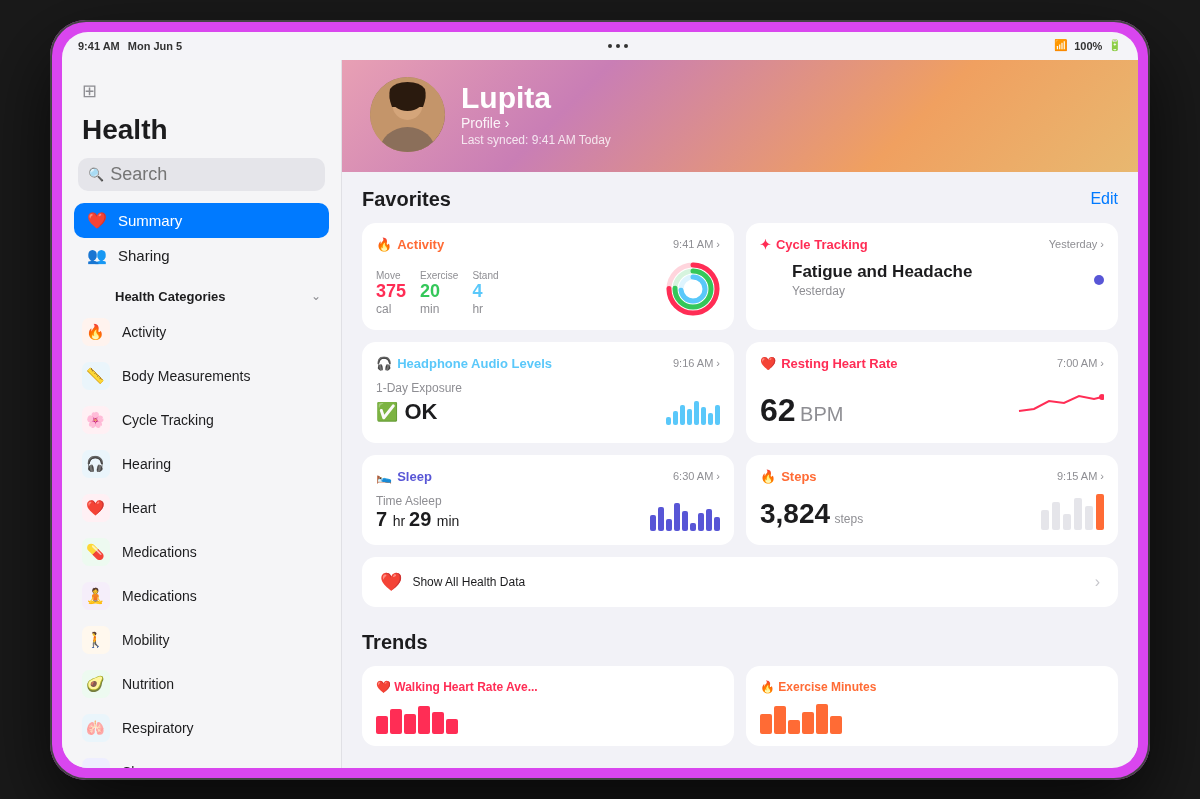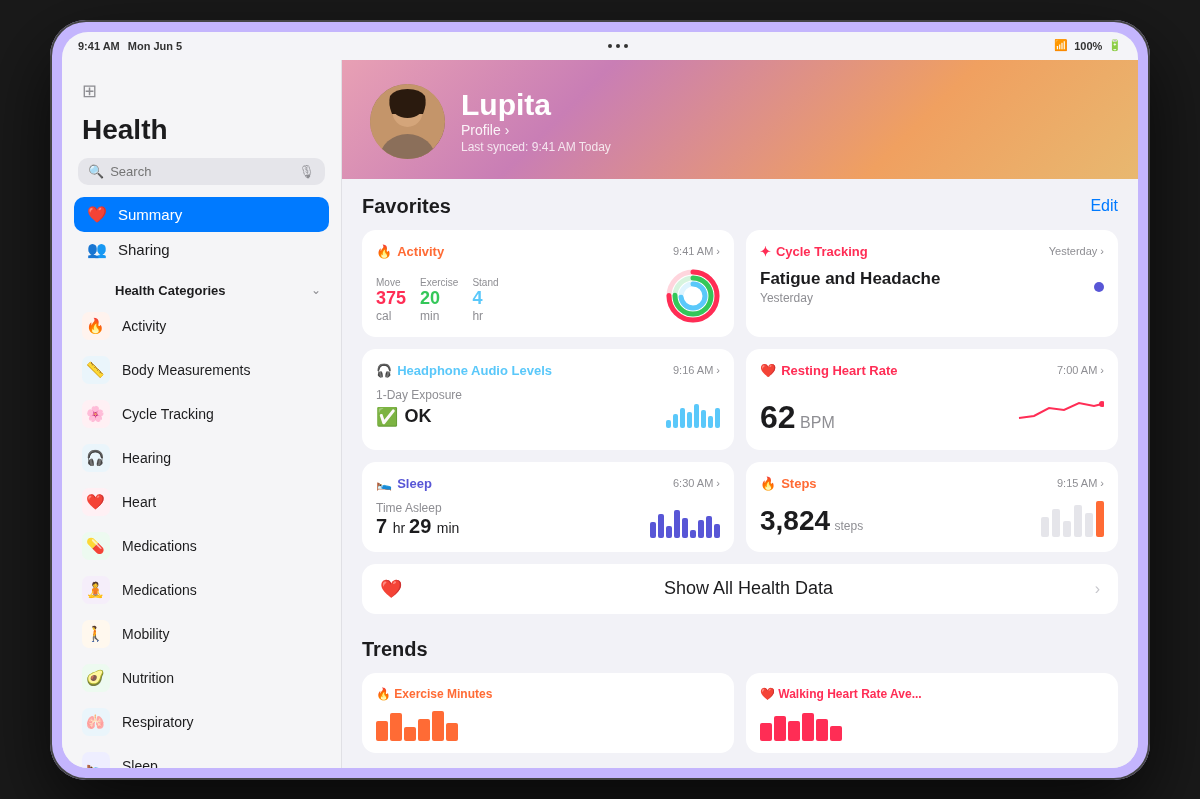--- a/index.html
+++ b/index.html
@@ -7,21 +7,21 @@
       background: #1a1a1a;
       display: flex;
       justify-content: center;
       align-items: center;
       min-height: 100vh;
       font-family: -apple-system, BlinkMacSystemFont, 'Segoe UI', sans-serif;
     }
     .ipad-frame {
       width: 1100px;
       height: 760px;
-      background: #c4b5fd;
+      background: #d946ef;
       border-radius: 36px;
       padding: 12px;
       box-shadow: 0 30px 80px rgba(0,0,0,0.7), inset 0 0 0 2px #444;
       position: relative;
     }
     .ipad-screen {
       width: 100%;
       height: 100%;
       background: #f2f2f7;
       border-radius: 26px;
@@ -82,21 +82,21 @@
       display: flex;
       align-items: center;
       padding: 6px 10px;
       gap: 6px;
     }
     .search-icon-wrapper { color: #8e8e93; font-size: 13px; }
     .search-input {
       background: transparent;
       border: none;
       outline: none;
-      font-size: 13px;
+      font-size: 18px;
       color: #8e8e93;
       flex: 1;
     }
     .mic-icon { color: #8e8e93; font-size: 13px; }
     .sidebar-nav {
       padding: 4px 12px;
     }
     .nav-item {
       display: flex;
       align-items: center;
@@ -145,21 +145,21 @@
     }
     
     .main-content {
       flex: 1;
       overflow-y: auto;
       position: relative;
     }
     
     .profile-header {
       background: linear-gradient(135deg, #e8a0b4 0%, #c97eb5 30%, #f0a060 70%, #e8b870 100%);
-      padding: 24px 28px 20px;
+      padding: 17px 28px 20px;
       display: flex;
       align-items: center;
       gap: 16px;
       min-height: 110px;
     }
     .avatar {
       width: 75px;
       height: 75px;
       border-radius: 50%;
       background: linear-gradient(135deg, #8b6f5a, #c4956a, #6b4c3b);
@@ -250,26 +250,26 @@
     .stat-unit { font-size: 12px; color: #8e8e93; }
     
     .activity-ring-wrapper { position: relative; width: 54px; height: 54px; }
     .cycle-symptom { font-size: 17px; font-weight: 700; color: #1c1c1e; }
     .cycle-subtitle { font-size: 12px; color: #8e8e93; margin-top: 2px; }
     .cycle-dot { width: 10px; height: 10px; background: #5856d6; border-radius: 50%; margin-left: auto; }
     
     .exposure-label { font-size: 12px; color: #8e8e93; margin-bottom: 4px; }
     .ok-badge { display: flex; align-items: center; gap: 6px; }
     .ok-check { color: #34c759; font-size: 18px; }
-    .ok-text { font-size: 18px; font-weight: 700; color: #1c1c1e; }
+    .ok-text { font-size: 22px; font-weight: 700; color: #1c1c1e; }
     .audio-bars { display: flex; gap: 2px; align-items: flex-end; margin-left: auto; }
     .audio-bar { width: 5px; background: #5ac8fa; border-radius: 2px; }
     
     .bpm-value { font-size: 32px; font-weight: 700; color: #1c1c1e; }
-    .bpm-unit { font-size: 16px; color: #8e8e93; margin-top: 24px; }
+    .bpm-unit { font-size: 20px; color: #8e8e93; margin-top: 24px; }
     
     .sleep-time-label { font-size: 12px; color: #8e8e93; }
     .sleep-time-value { font-size: 20px; font-weight: 700; color: #1c1c1e; }
     .sleep-time-min { font-size: 14px; font-weight: 500; }
     .sleep-bars { display: flex; gap: 2px; align-items: flex-end; margin-left: auto; }
     .sleep-bar { width: 6px; border-radius: 2px; }
     
     .steps-value { font-size: 28px; font-weight: 700; color: #1c1c1e; }
     .steps-unit { font-size: 12px; color: #8e8e93; }
     .steps-bars { display: flex; gap: 3px; align-items: flex-end; }
@@ -278,21 +278,21 @@
     .show-all-row {
       background: white;
       border-radius: 14px;
       padding: 14px 18px;
       display: flex;
       align-items: center;
       gap: 10px;
       margin-top: 12px;
       cursor: pointer;
     }
-    .show-all-text { font-size: 18px; color: #1c1c1e; flex: 1; text-align: center; }
+    .show-all-text { font-size: 12px; color: #1c1c1e; flex: 1; }
     .show-all-chevron { color: #c7c7cc; }
     
     .trends-section { padding: 8px 20px 16px; background: #f2f2f7; }
     .trends-grid { display: grid; grid-template-columns: 1fr 1fr; gap: 12px; margin-top: 12px; }
     .trend-card {
       background: white;
       border-radius: 14px;
       padding: 14px;
       height: 80px;
       overflow: hidden;
@@ -490,21 +490,21 @@
               <div class="card-header">
                 <span class="card-title pink">
                   <span>✦</span>
                   <span>Cycle Tracking</span>
                 </span>
                 <span class="card-time">
                   <span>Yesterday</span>
                   <span>›</span>
                 </span>
               </div>
-              <div style="display:flex; align-items:center; justify-content:flex-start;">
+              <div style="display:flex; align-items:center; justify-content:flex-start;margin-left:32px;">
                 <div>
                   <div class="cycle-symptom">Fatigue and Headache</div>
                   <div class="cycle-subtitle">Yesterday</div>
                 </div>
                 <div class="cycle-dot"></div>
               </div>
             </div>
 
             <div class="health-card">
               <div class="card-header">
@@ -635,48 +635,48 @@
           </div>
         </div>
 
         <div class="trends-section">
           <div class="section-title-row">
             <span class="section-title">Trends</span>
           </div>
           <div class="trends-grid">
             <div class="trend-card">
               <div class="card-header">
+                <span style="font-size:12px; font-weight:600; color:#ff2d55;">
+                  <span>❤️</span>
+                  <span>Walking Heart Rate Ave...</span>
+                </span>
+              </div>
+              <div class="trend-bar-container">
+                <div class="trend-bar" style="height:18px; width:12px; background:#ff2d55;"></div>
+                <div class="trend-bar" style="height:25px; width:12px; background:#ff2d55;"></div>
+                <div class="trend-bar" style="height:20px; width:12px; background:#ff2d55;"></div>
+                <div class="trend-bar" style="height:28px; width:12px; background:#ff2d55;"></div>
+                <div class="trend-bar" style="height:22px; width:12px; background:#ff2d55;"></div>
+                <div class="trend-bar" style="height:15px; width:12px; background:#ff2d55;"></div>
+              </div>
+            </div>
+            <div class="trend-card">
+              <div class="card-header">
                 <span style="font-size:12px; font-weight:600; color:#ff6b35;">
                   <span>🔥</span>
                   <span>Exercise Minutes</span>
                 </span>
               </div>
               <div class="trend-bar-container">
                 <div class="trend-bar" style="height:20px; width:12px; background:#ff6b35;"></div>
                 <div class="trend-bar" style="height:28px; width:12px; background:#ff6b35;"></div>
                 <div class="trend-bar" style="height:14px; width:12px; background:#ff6b35;"></div>
                 <div class="trend-bar" style="height:22px; width:12px; background:#ff6b35;"></div>
                 <div class="trend-bar" style="height:30px; width:12px; background:#ff6b35;"></div>
                 <div class="trend-bar" style="height:18px; width:12px; background:#ff6b35;"></div>
               </div>
             </div>
-            <div class="trend-card">
-              <div class="card-header">
-                <span style="font-size:12px; font-weight:600; color:#ff2d55;">
-                  <span>❤️</span>
-                  <span>Walking Heart Rate Ave...</span>
-                </span>
-              </div>
-              <div class="trend-bar-container">
-                <div class="trend-bar" style="height:18px; width:12px; background:#ff2d55;"></div>
-                <div class="trend-bar" style="height:25px; width:12px; background:#ff2d55;"></div>
-                <div class="trend-bar" style="height:20px; width:12px; background:#ff2d55;"></div>
-                <div class="trend-bar" style="height:28px; width:12px; background:#ff2d55;"></div>
-                <div class="trend-bar" style="height:22px; width:12px; background:#ff2d55;"></div>
-                <div class="trend-bar" style="height:15px; width:12px; background:#ff2d55;"></div>
-              </div>
-            </div>
           </div>
         </div>
       </div>
     </div>
   </div>
 </div>
 
 </body></html>

